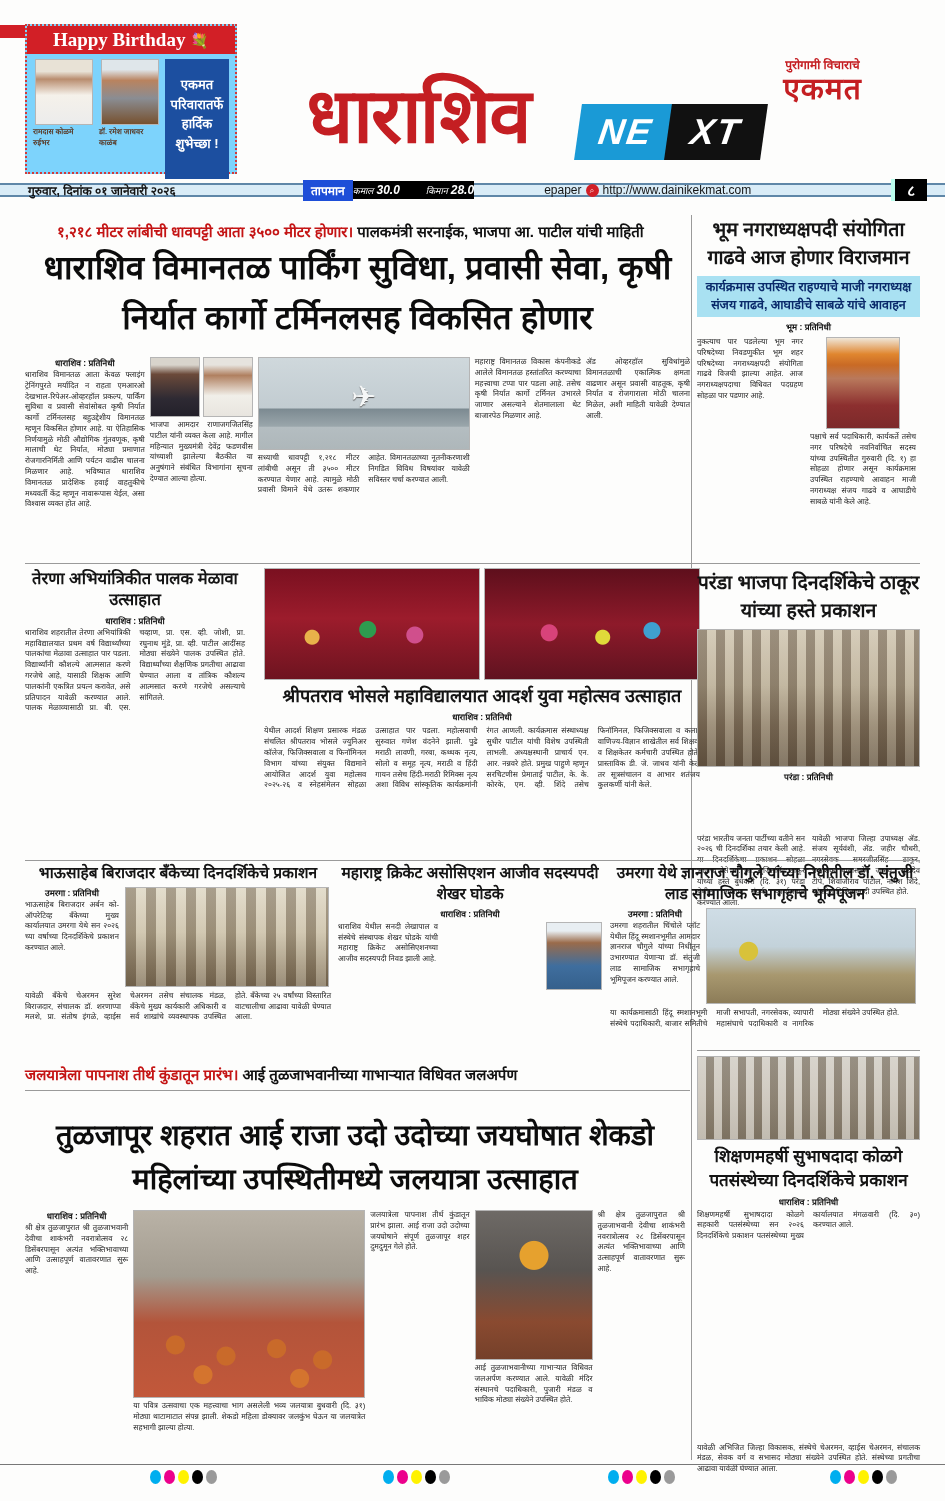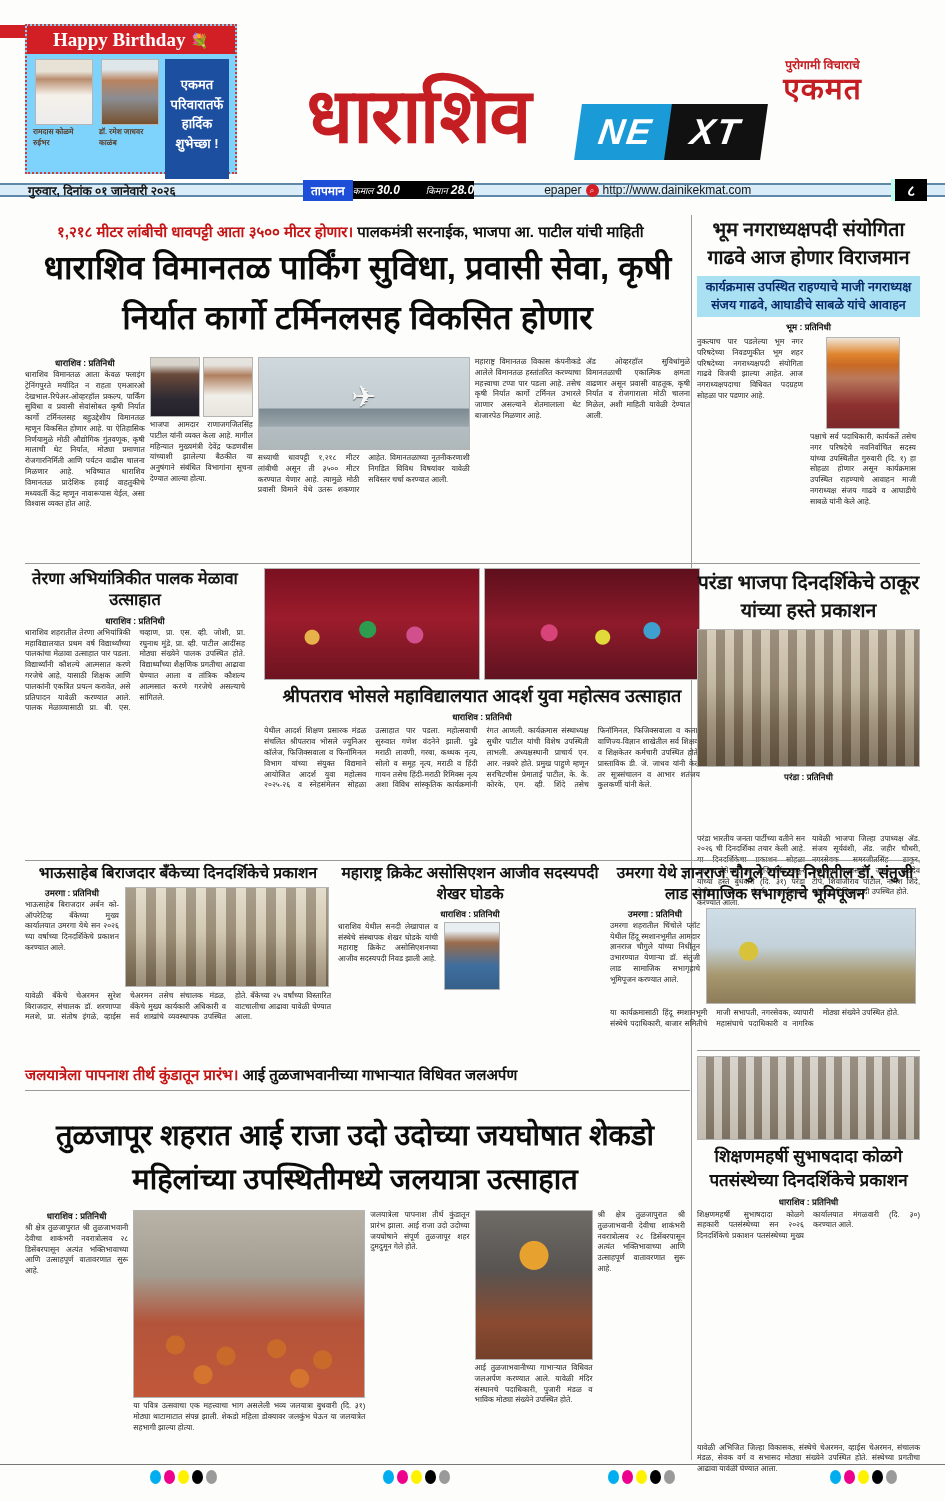--- a/index.html
+++ b/index.html
@@ -111,21 +111,21 @@
   
   .bhau{left:25px;top:863px;width:306px;}
   .low-headline{font-size:15.5px;font-weight:800;text-align:center;line-height:1.35;}
   .bhau-row{display:flex;gap:6px;margin-top:3px;}
   .bhau-colA{width:94px;}
   .bhau-photo{width:204px;height:100px;background:
     repeating-linear-gradient(90deg,rgba(70,55,40,.35) 0 10px,rgba(255,255,255,.18) 10px 20px),
     linear-gradient(180deg,#ded6c2 0%,#c9bda2 45%,#9d8e73 80%,#84755c 100%);}
   .bhau-bottom{margin-top:4px;}
   .cricket{left:338px;top:863px;width:264px;}
-  .cricket-row{display:flex;gap:6px;margin-top:3px;}
+  .cricket-row{display:flex;gap:6px;margin-top:3px;justify-content:space-between;}
   .cricket-colA{width:100px;}
   .cricket-photo{width:56px;height:68px;background:linear-gradient(180deg,#e8eef2 0%,#e8eef2 12%,#9a6b4a 30%,#3f6e9e 65%,#35608c 100%);}
   .cricket-colB{width:94px;}
   .umarga{left:610px;top:863px;width:310px;}
   .umarga-row{display:flex;gap:6px;margin-top:3px;}
   .umarga-colA{width:90px;}
   .umarga-photo{width:210px;height:96px;background:
     radial-gradient(circle at 20% 45%,#d8c23a 0 9px,transparent 10px),
     linear-gradient(180deg,#cfdde6 0%,#c3d2da 40%,#a8986f 70%,#8c7c58 100%);}
   .umarga-bottom{margin-top:4px;}

